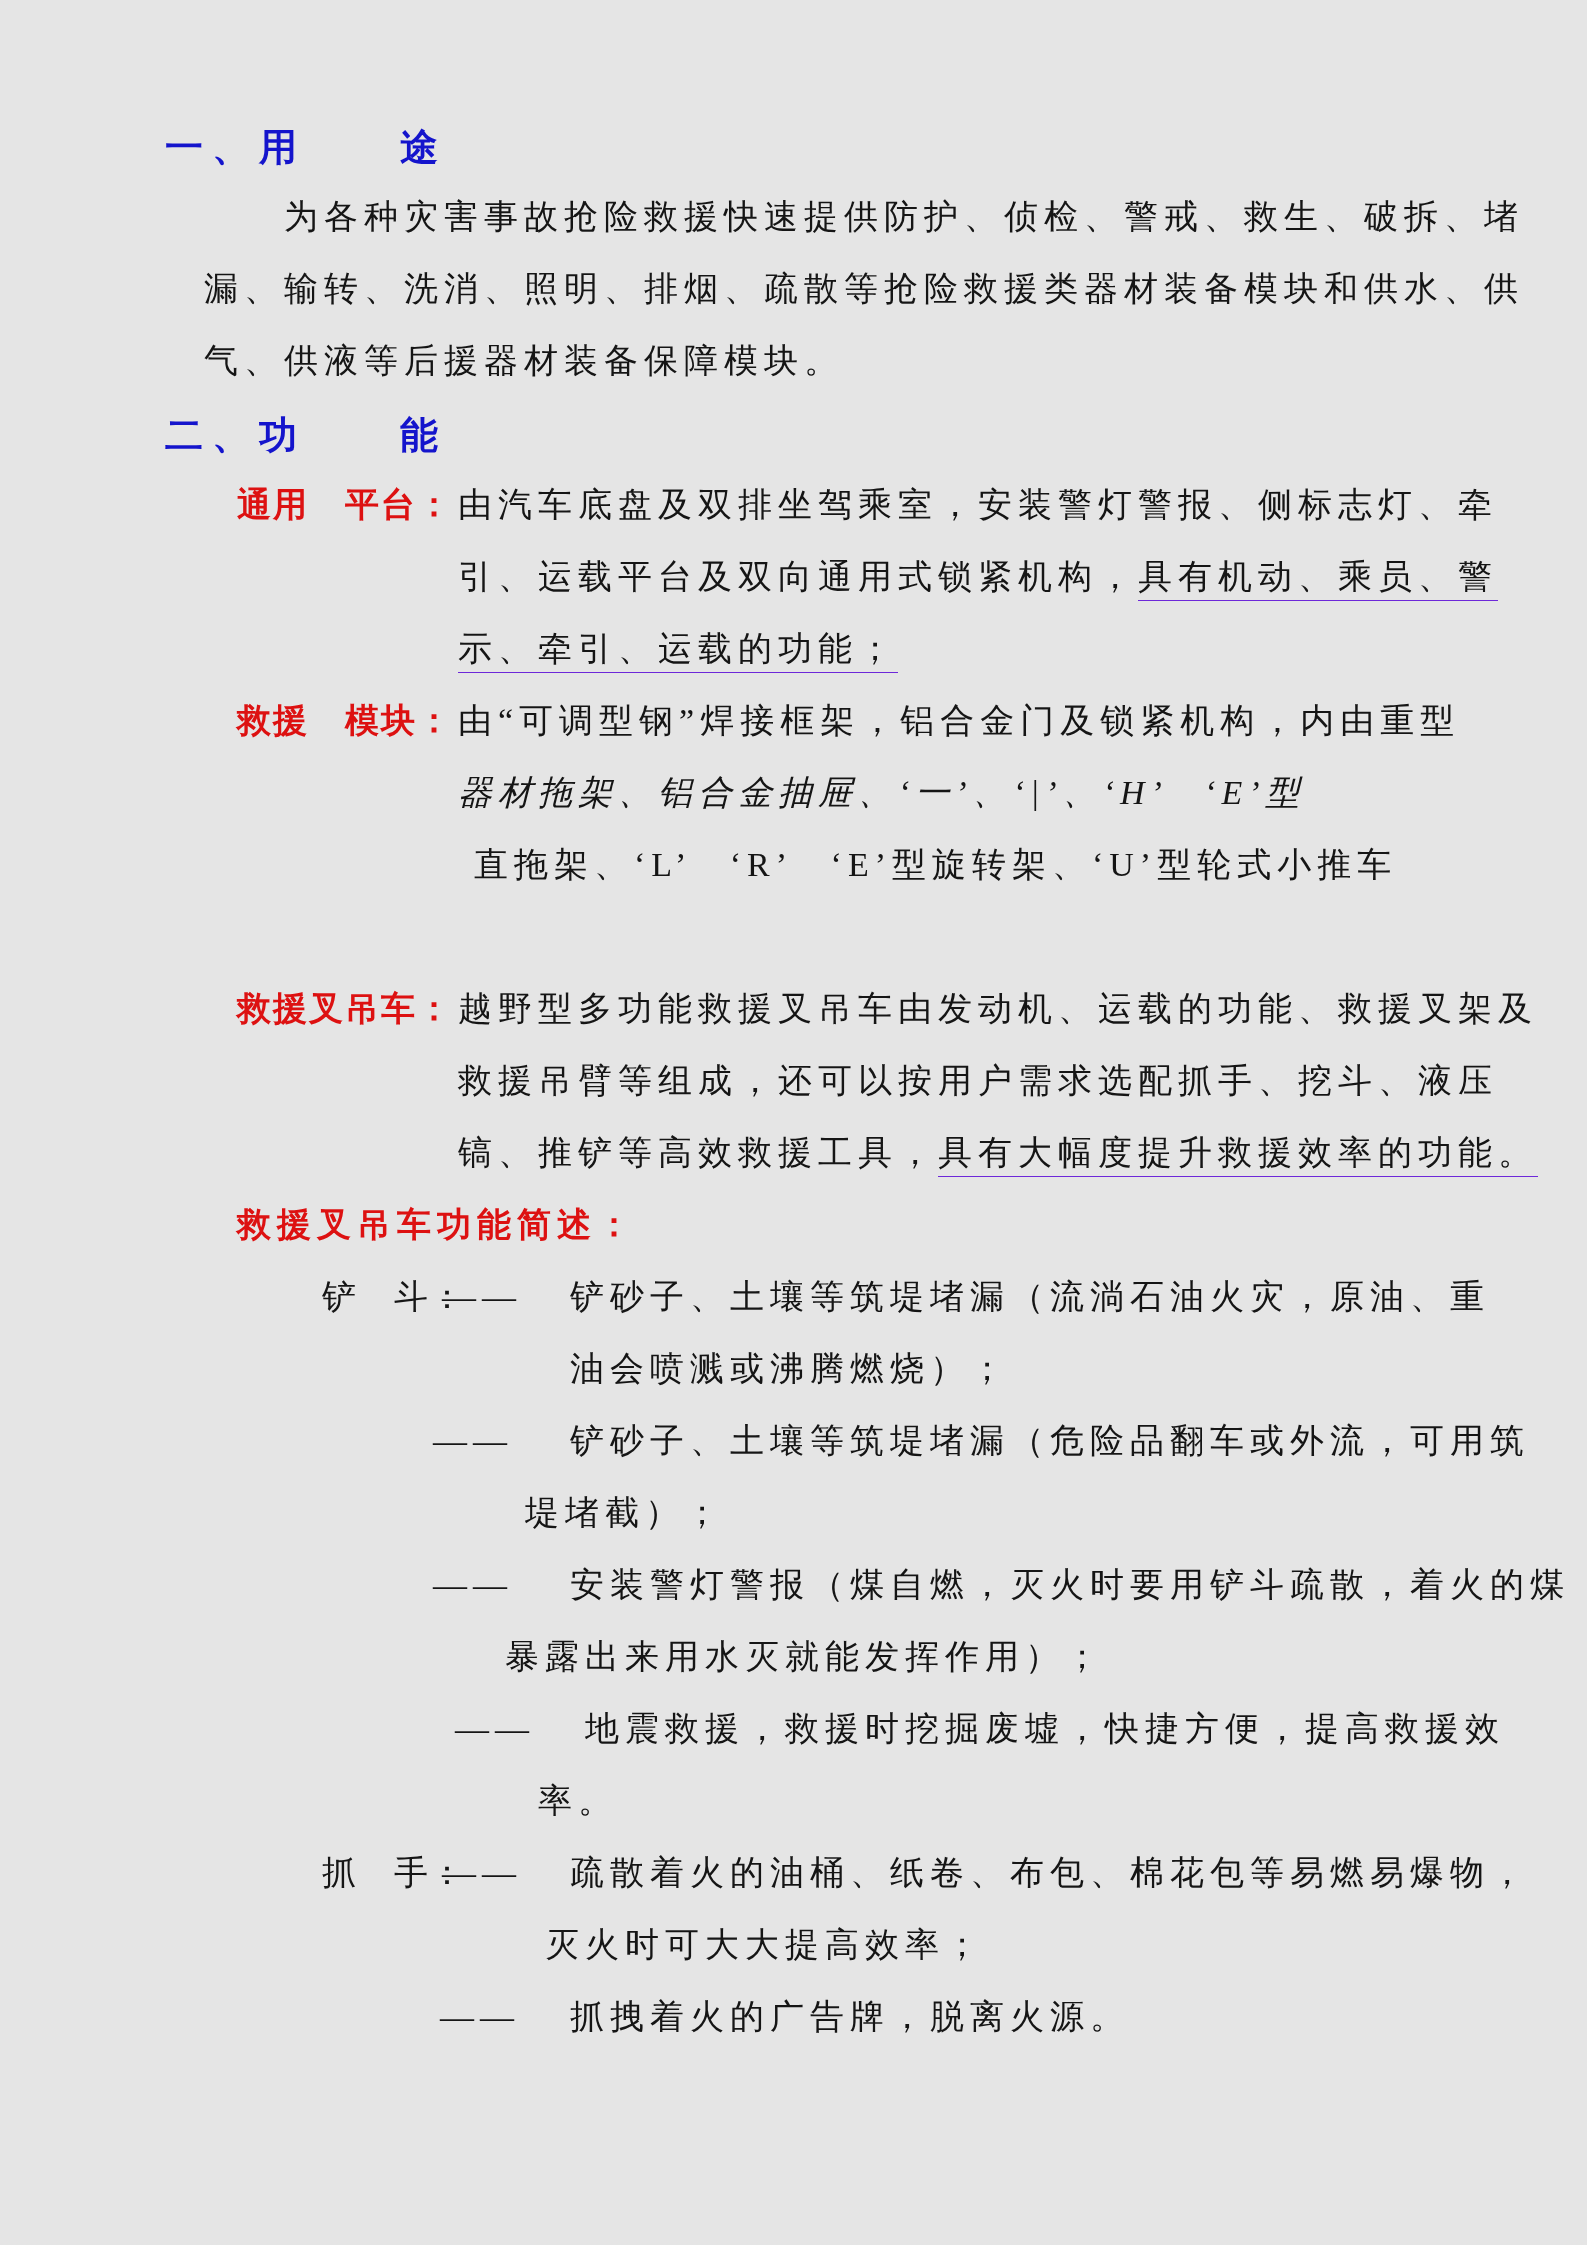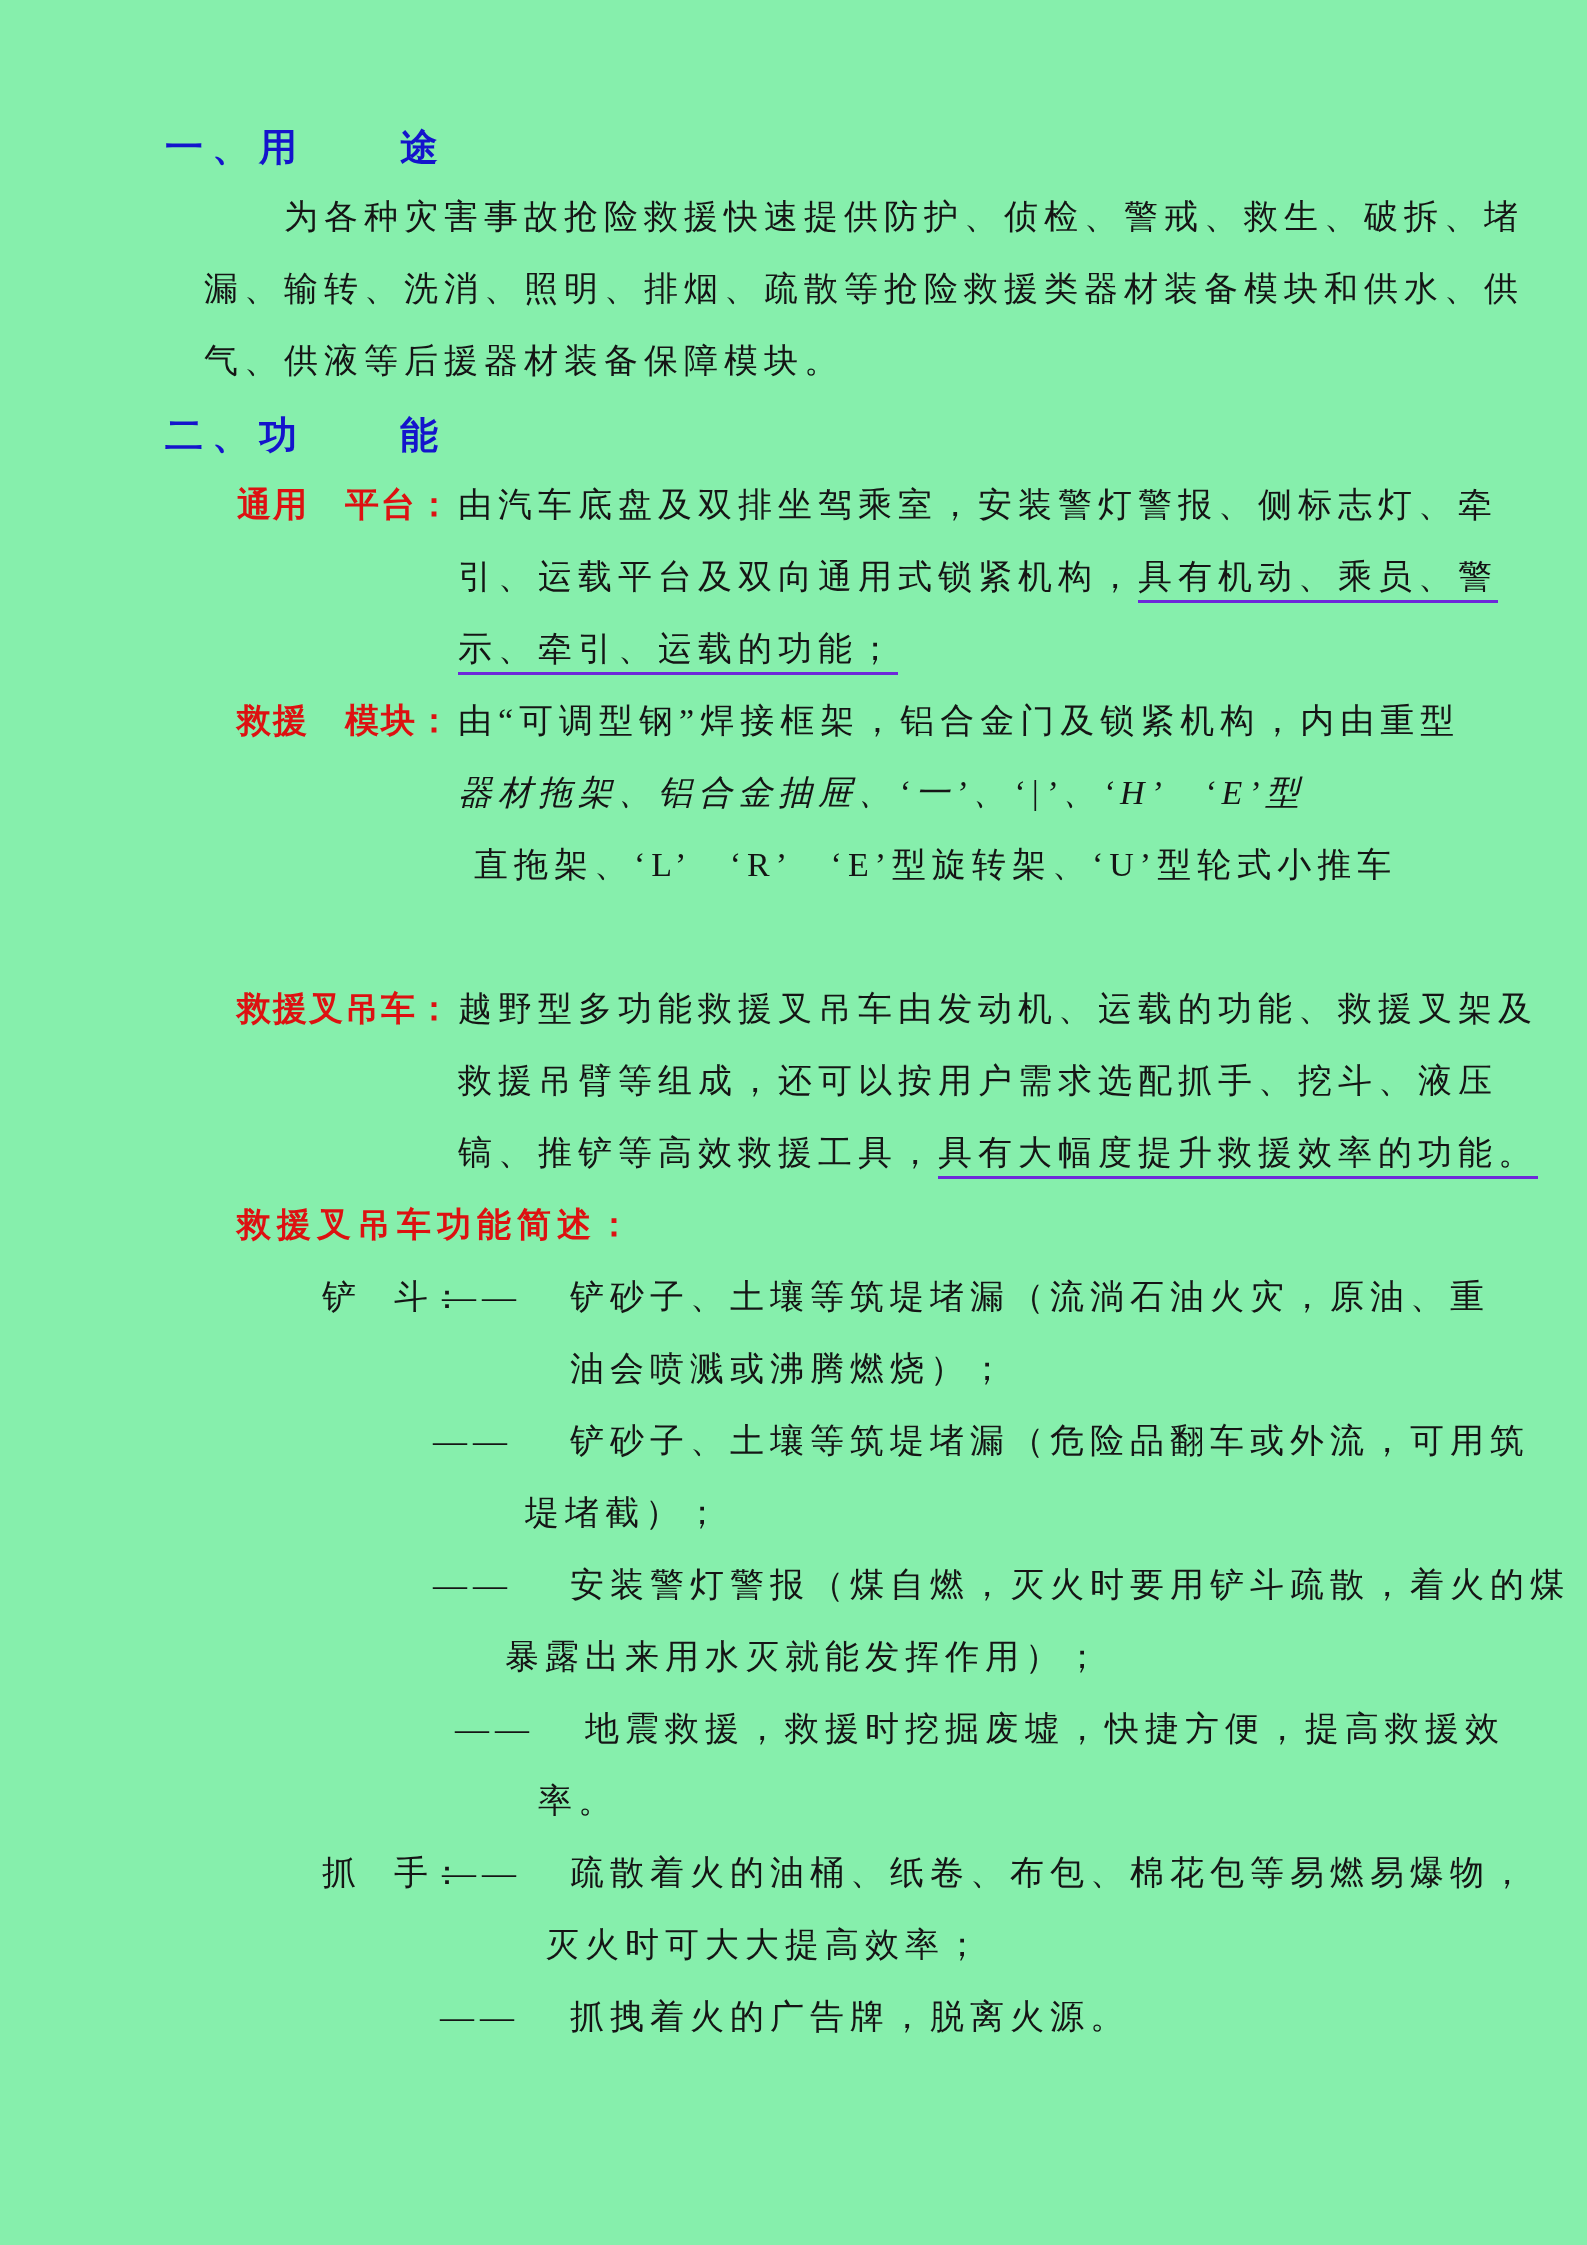--- a/index.html
+++ b/index.html
@@ -4,21 +4,21 @@
 <style>
   html, body {
     margin: 0;
     padding: 0;
     background: #ffffff;
   }
   .page {
     position: relative;
     width: 1587px;
     height: 2245px;
-    background: #86efac;
+    background: #e5e5e5;
     overflow: hidden;
     font-family: "Liberation Serif", "DejaVu Serif", serif;
     color: #151515;
   }
   .line {
     position: absolute;
     white-space: pre;
     font-size: 34px;
     letter-spacing: 6px;
     line-height: 1.25;
@@ -31,21 +31,21 @@
   .h {
     font-size: 38px;
     font-weight: bold;
     letter-spacing: 9px;
   }
   .c-blue { color: #1414cc; }
   .c-red  { color: #dd1111; font-weight: bold; }
   .lbl    { letter-spacing: 2px; font-weight: bold; }
   .lbl-blk{ letter-spacing: 2px; font-weight: normal; color: #151515; }
   .u {
-    border-bottom: 3px solid #6d28d9;
+    border-bottom: 1px solid #6d28d9;
     padding-bottom: 5px;
   }
 </style>
 </head>
 <body>
 
 <div class="page">
     <div class="line" style="left: 165px; top: 124px;"><span class="seg h c-blue">一、用　　途</span></div>
     <div class="line" style="left: 284px; top: 196px;"><span class="seg">为各种灾害事故抢险救援快速提供防护、侦检、警戒、救生、破拆、堵</span></div>
     <div class="line" style="left: 204px; top: 268px;"><span class="seg">漏、输转、洗消、照明、排烟、疏散等抢险救援类器材装备模块和供水、供</span></div>

